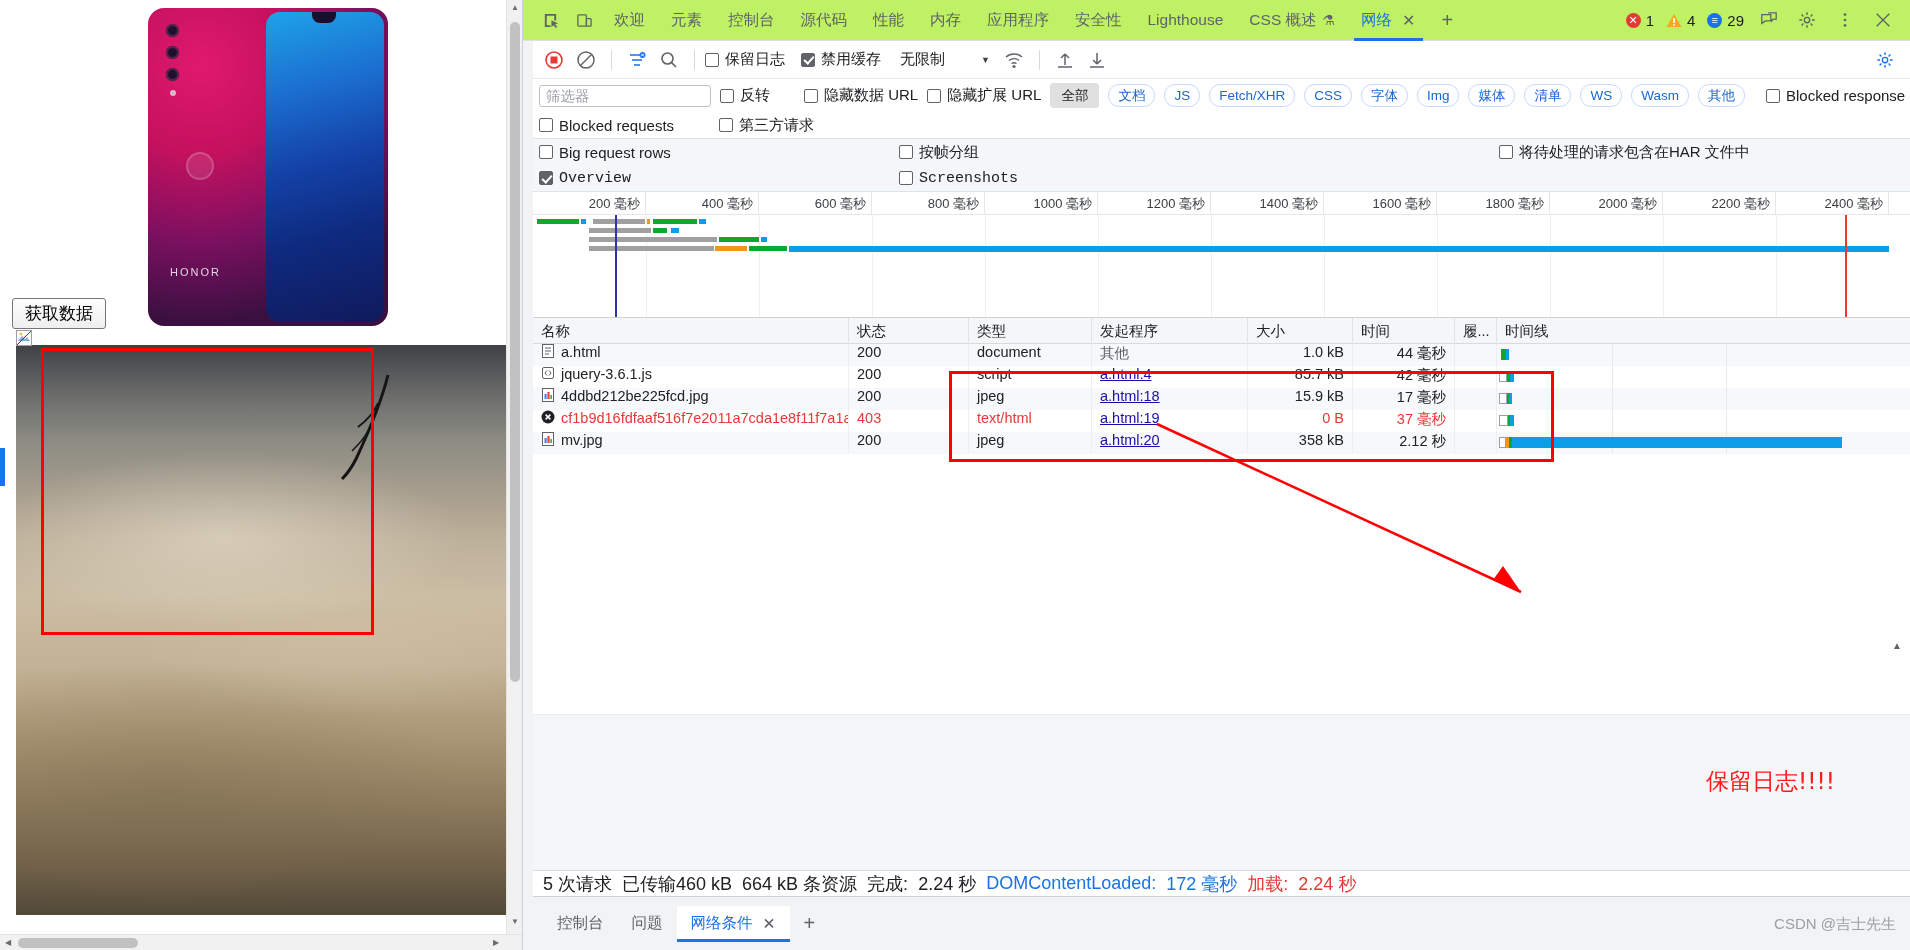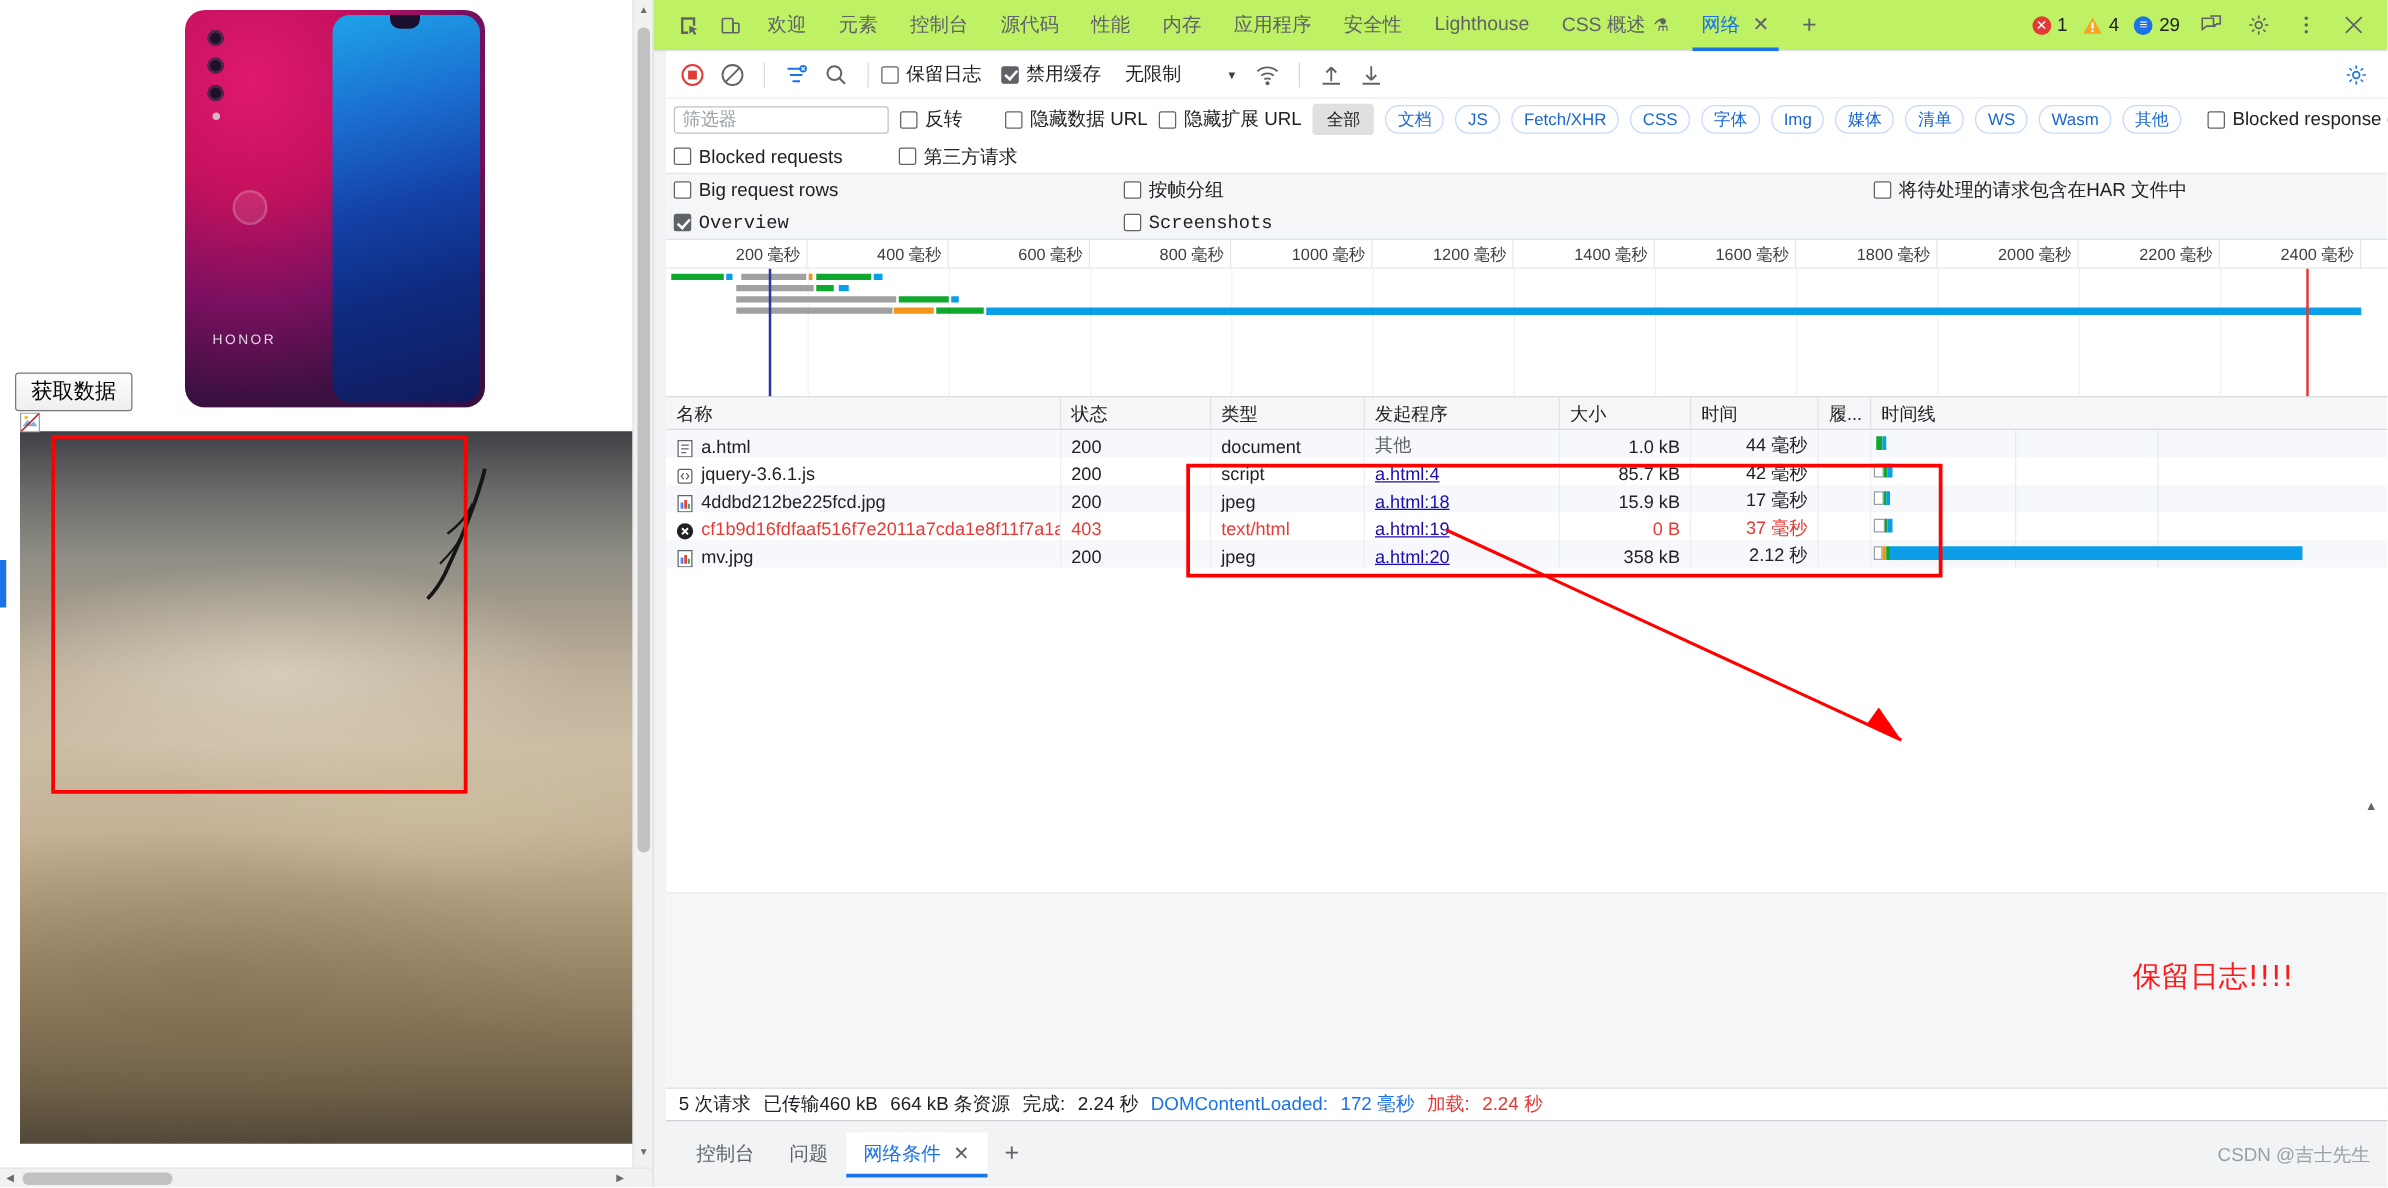--- a/index.html
+++ b/index.html
@@ -250,21 +250,21 @@
     position: absolute; left: 10px; right: 0; top: 318px; height: 26px;
     background: #f5f6f7; border-bottom: 1px solid #d7dade;
     display: flex; align-items: flex-start; font-size: 14.5px; color: #202124;
   }
   .hcell { padding: 0 8px; border-right: 1px solid #e0e2e5; height: 26px;
     display: flex; align-items: center; cursor: pointer; overflow: hidden; white-space: nowrap;}
   #req-rows { position: absolute; left: 10px; right: 0; top: 344px; height: 370px; }
   .req-row { display: flex; align-items: center; height: 22px; font-size: 14.5px; cursor: pointer; }
   .req-row:nth-child(odd) { background: #f6f8fb; }
   .req-row:nth-child(even) { background: #ffffff; }
-  .rcell { padding: 0 8px; height: 22px; display: flex; align-items: flex-end;
+  .rcell { padding: 0 8px; height: 22px; display: flex; align-items: flex-start;
     overflow: hidden; white-space: nowrap; border-right: 1px solid #eceef0; }
   .rcell.num { justify-content: flex-end; }
   .rcell a { color: #1a0dab; text-decoration: underline; }
   .r-err { color: #e53935; }
   .r-grey { color: #5f6368; }
   .fileicon { width: 14px; height: 14px; margin-right: 6px; flex: 0 0 auto; }
   #table-blank {
     position: absolute; left: 10px; right: 0; top: 714px; bottom: 63px;
     background: #f5f6f7; border-top: 1px solid #e8eaed;
   }
@@ -282,21 +282,21 @@
   .tl-cell { position: relative; height: 22px; flex: 1 1 auto; }
   .tl-wait { position: absolute; top: 5px; height: 11px; border: 1px solid #9aa0a6;
     background: #fff; }
   .tl-seg { position: absolute; top: 5px; height: 11px; }
   .tl-divider { position: absolute; top: 0; bottom: 0; width: 1px; background: #e8eaed; }
 
   
   #summary {
     position: absolute; left: 10px; right: 0; bottom: 54px; height: 26px;
     display: flex; align-items: center; gap: 10px; padding: 0 10px;
-    font-size: 15px; color: #202124; border-top: 1px solid #d7dade;
+    font-size: 18px; color: #202124; border-top: 1px solid #d7dade;
     background: #fff;
   }
   #summary .blue { color: #1a73e8; }
   #summary .red { color: #e53935; }
 
   
   #drawer {
     position: absolute; left: 10px; right: 0; bottom: 0; height: 54px;
     background: #f1f3f4; border-top: 1px solid #cfd1d4;
     display: flex; align-items: center; padding-left: 10px;

